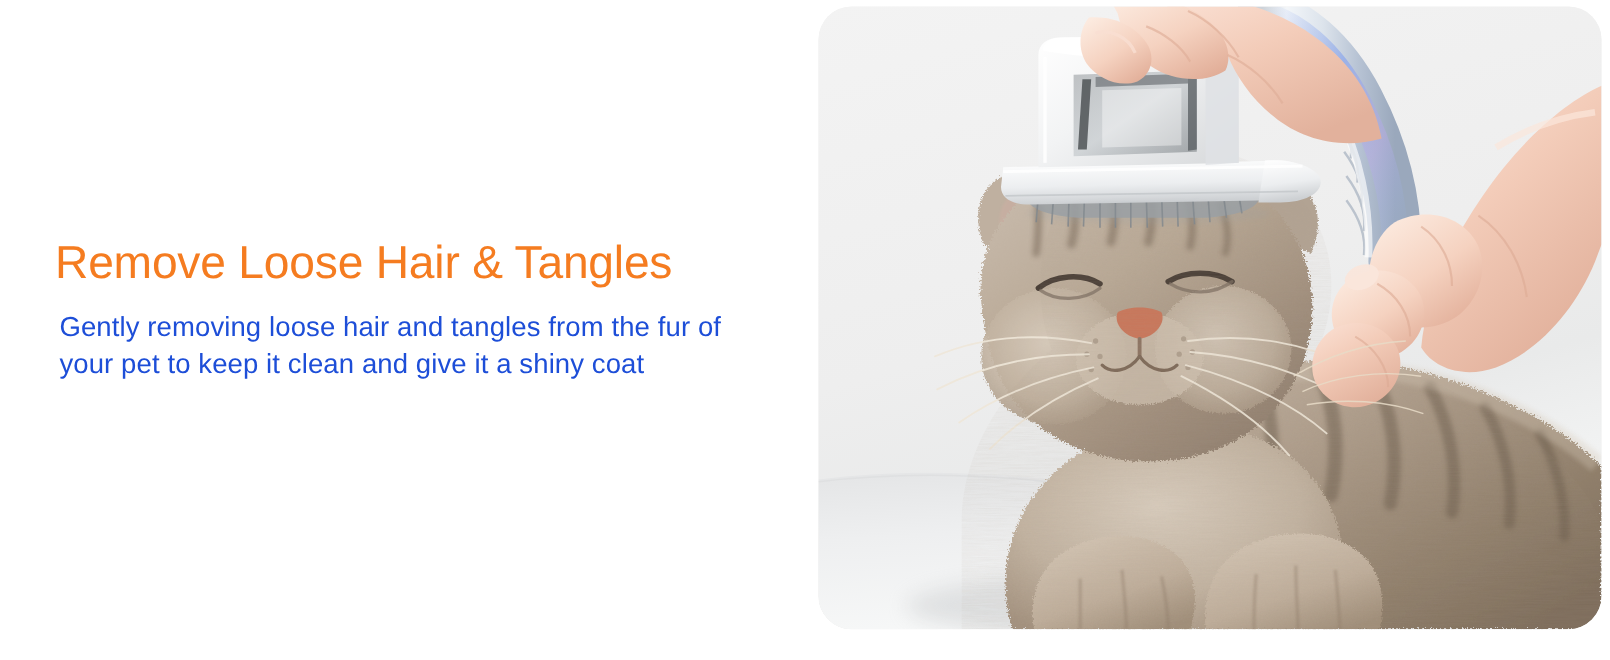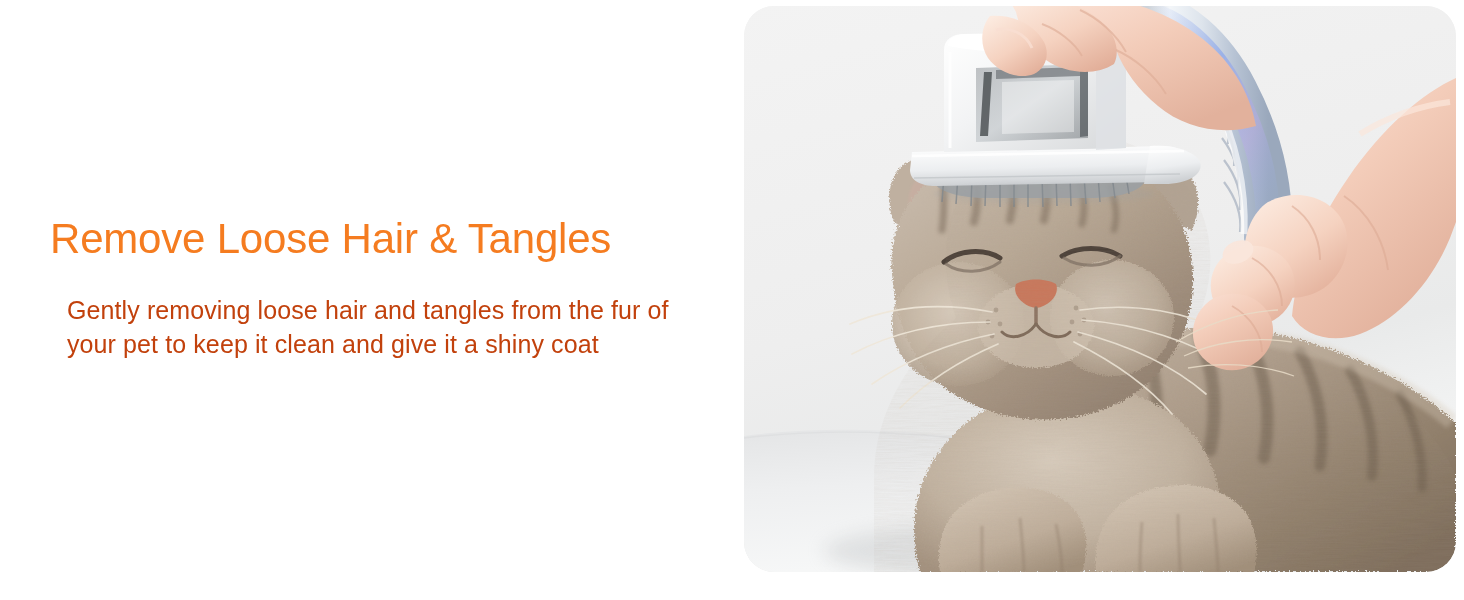--- a/index.html
+++ b/index.html
@@ -33,27 +33,27 @@
     margin: 0;
     font-family: "Liberation Sans", sans-serif;
     font-size: 42px;
     line-height: 50px;
     font-weight: 400;
     letter-spacing: -0.2px;
     color: #F57C20;
     white-space: nowrap;
   }
   .subcopy {
-    margin: 17px;
+    margin: 4px;
     padding-top: 12px;
     font-family: "Liberation Sans", sans-serif;
     font-size: 25px;
     line-height: 34px;
     font-weight: 400;
-    color: #c2410c;
+    color: #1d4ed8;
     letter-spacing: 0.1px;
     max-width: 655px;
   }
 
   
   .photo-panel {
     position: absolute;
     left: 744px;
     top: 6px;
     width: 712px;

